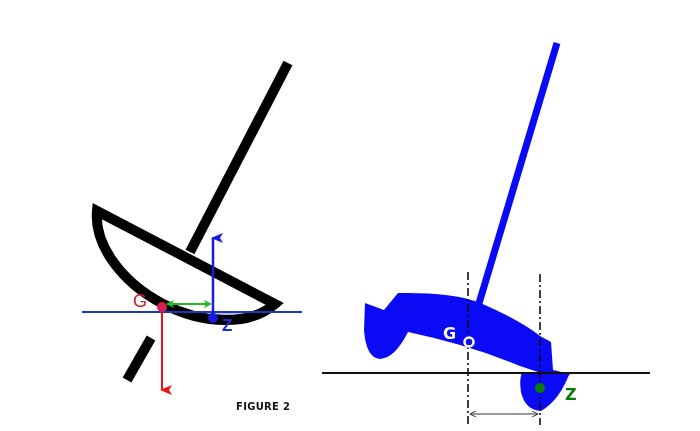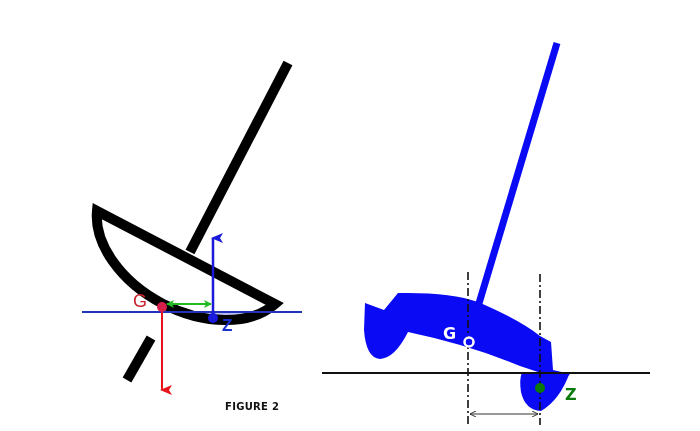--- a/index.html
+++ b/index.html
@@ -1,18 +1,18 @@
 <!DOCTYPE html>
 <html><head>
 <meta charset="utf-8">
 <style>
   html, body { margin:0; padding:0; background:#ffffff; }
   body { width:700px; height:431px; position:relative; overflow:hidden; font-family:"DejaVu Sans", sans-serif; }
   svg { position:absolute; left:0; top:0; }
-  .caption { position:absolute; left:225px; top:401px; font-family:"DejaVu Sans", sans-serif; font-weight:bold; font-size:10px; letter-spacing:0.3px; color:#111; }
+  .caption { position:absolute; left:236px; top:401px; font-family:"DejaVu Sans", sans-serif; font-weight:bold; font-size:10px; letter-spacing:0.3px; color:#111; }
 </style>
 </head>
 <body>
 
 <svg width="700" height="431" viewBox="0 0 700 431">
   <defs>
     <marker id="arrRed" markerWidth="10" markerHeight="12" refX="5" refY="10" orient="auto" markerUnits="userSpaceOnUse">
       <path d="M0,0 L5,12 L10,0 L5,3 Z" fill="#e8141c"></path>
     </marker>
     <marker id="arrBlue" markerWidth="10" markerHeight="12" refX="5" refY="2" orient="auto" markerUnits="userSpaceOnUse">

